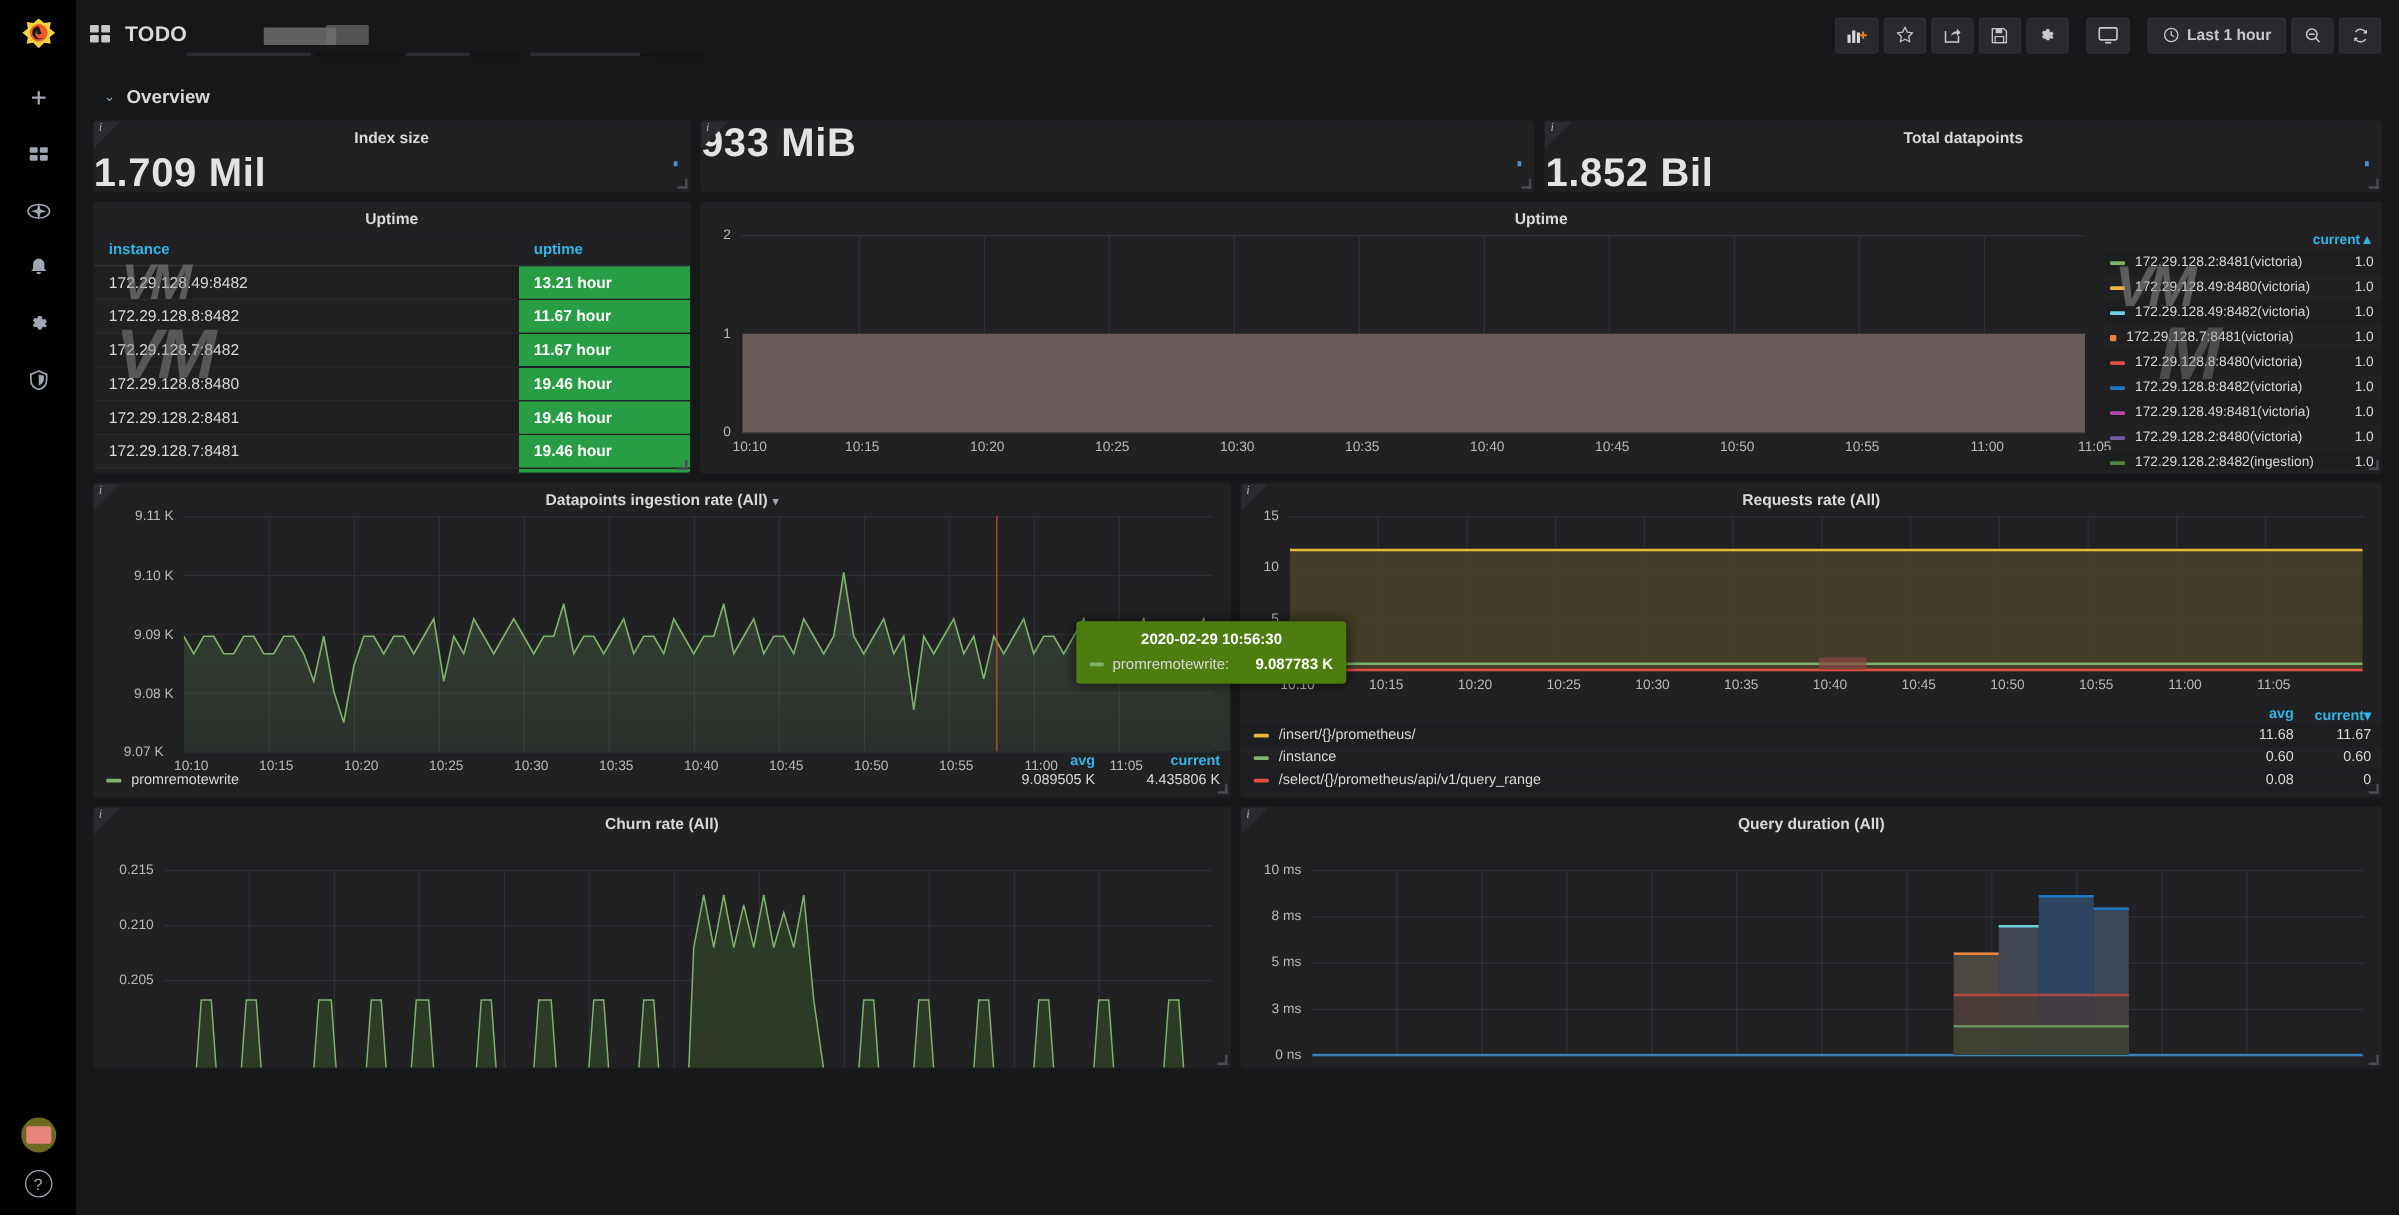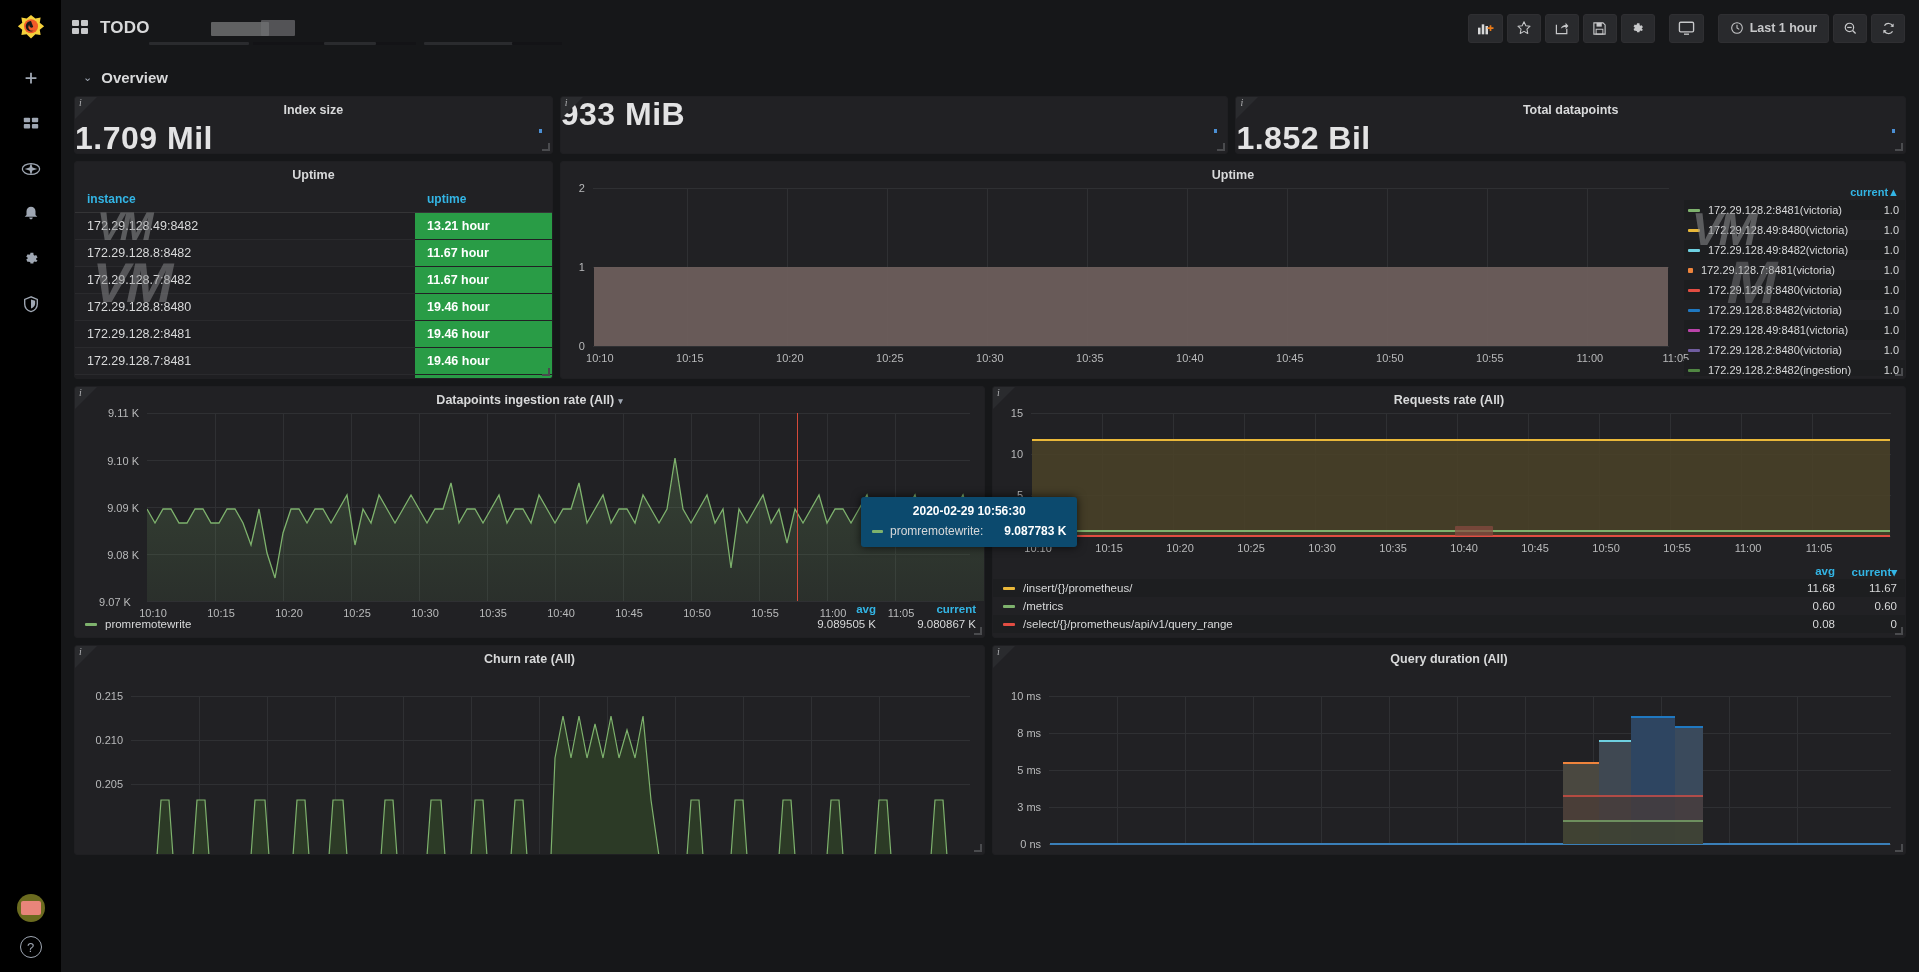--- a/index.html
+++ b/index.html
@@ -160,21 +160,21 @@
   }
   .side-legend .legend-row { padding: 4px 6px 4px 4px; font-size: 11px; }
   .side-legend .legend-val { width: 34px; }
   .side-legend-header {
     display: flex; justify-content: flex-end; color: #33b5e5; font-weight: bold;
     font-size: 11px; padding-right: 6px; padding-bottom: 2px;
   }
 
   
   .tooltip {
-    position: absolute; background: #0c4a6e; border-radius: 3px;
+    position: absolute; background: #4d7c0f; border-radius: 3px;
     padding: 7px 11px 9px 11px; z-index: 40; box-shadow: 0 0 10px rgba(0,0,0,.7);
     font-size: 12px; white-space: nowrap;
   }
   .tooltip-time { color: #fff; font-weight: bold; text-align: center; padding-bottom: 6px; font-size: 12px; }
   .tooltip-series { display: flex; align-items: center; gap: 7px; }
   .tooltip-series .sw { width: 11px; height: 3px; background: #7eb26d; border-radius: 1px; }
   .tooltip-name { color: #d8d9da; }
   .tooltip-value { color: #fff; font-weight: bold; margin-left: 14px; }
 
   .crosshair { position: absolute; width: 1px; background: #d44a3a; }
@@ -588,21 +588,21 @@
 
           <div class="legend" style="position:absolute; left:0; right:0; bottom:4px;">
             <div class="legend-header">
               <span style="width:120px;">avg</span>
               <span style="width:100px;">current</span>
             </div>
             <div class="legend-row">
               <span class="legend-swatch" style="background:#7eb26d;"></span>
               <span class="legend-label">promremotewrite</span>
               <span class="legend-val" style="width:120px;">9.089505 K</span>
-              <span class="legend-val" style="width:100px;">9.080867 K</span>
+              <span class="legend-val" style="width:100px;">4.435806 K</span>
             </div>
           </div>
           <div class="panel-resize"></div>
         </div>
 
         <div class="panel" style="width:943px; height:252px;">
           <div class="panel-corner-info"></div>
           <div class="corner-i">i</div>
           <div class="panel-title">Requests rate (All)</div>
 
@@ -659,21 +659,21 @@
               </span>
             </div>
             <div class="legend-row alt">
               <span class="legend-swatch" style="background:#eab839;"></span>
               <span class="legend-label">/insert/{}/prometheus/</span>
               <span class="legend-val" style="width:70px;">11.68</span>
               <span class="legend-val" style="width:62px;">11.67</span>
             </div>
             <div class="legend-row">
               <span class="legend-swatch" style="background:#7eb26d;"></span>
-              <span class="legend-label">/metrics</span>
+              <span class="legend-label">/instance</span>
               <span class="legend-val" style="width:70px;">0.60</span>
               <span class="legend-val" style="width:62px;">0.60</span>
             </div>
             <div class="legend-row alt">
               <span class="legend-swatch" style="background:#e24d42;"></span>
               <span class="legend-label">/select/{}/prometheus/api/v1/query_range</span>
               <span class="legend-val" style="width:70px;">0.08</span>
               <span class="legend-val" style="width:62px;">0</span>
             </div>
           </div>

